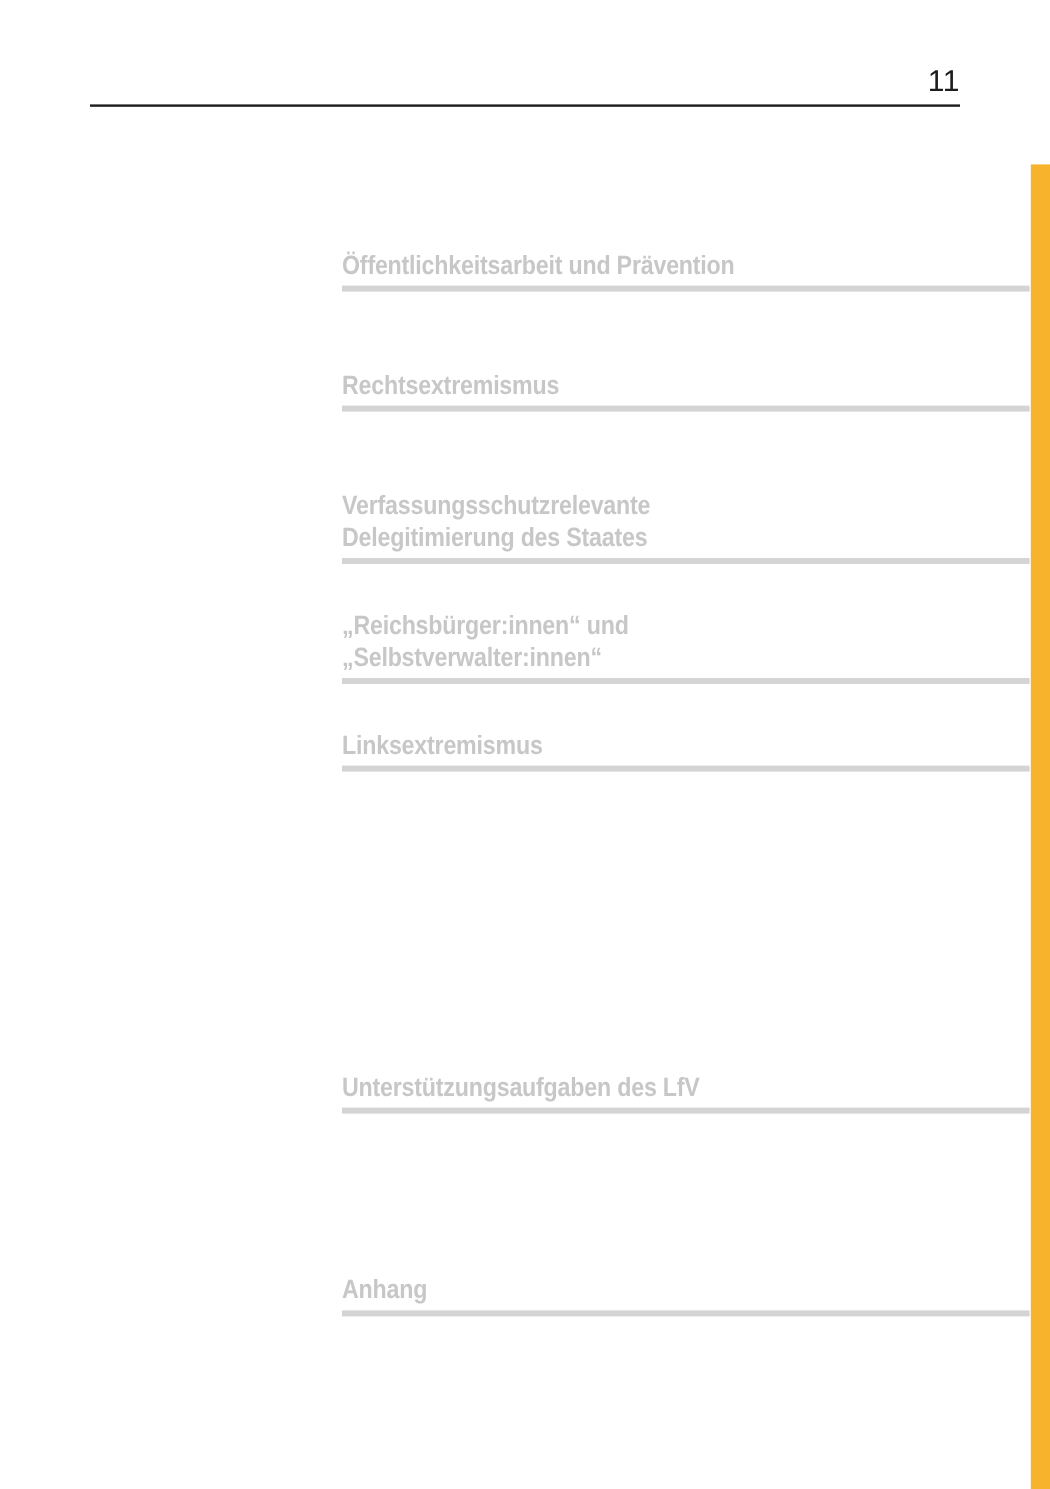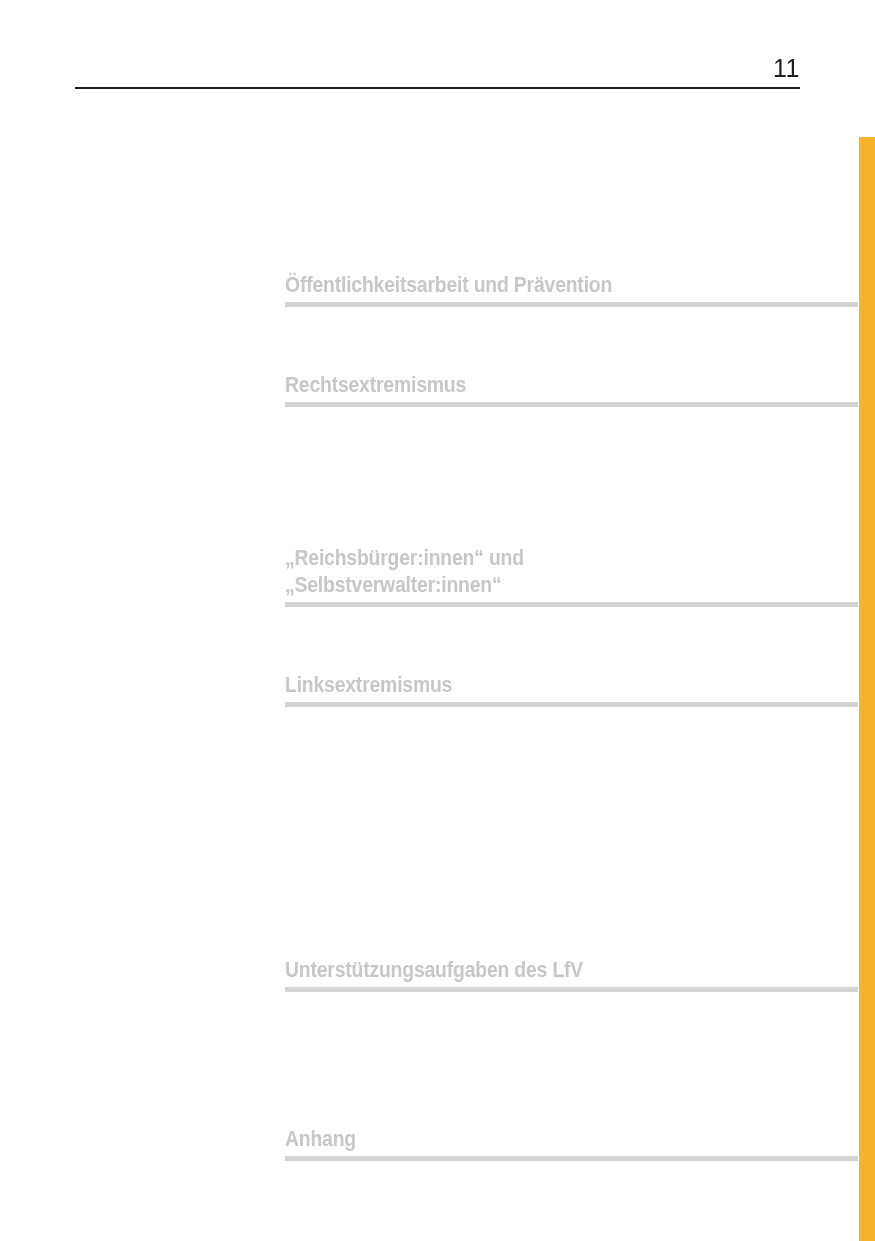--- a/index.html
+++ b/index.html
@@ -58,21 +58,21 @@
   .accent-underline{
     margin-top:3px;
     width:100%;height:7px;
     background:var(--accent-yellow);
   }
   
   .toc-item{
     position:absolute;
     left:285px;
     width:573px;height:100px;
-    display:flex;flex-direction:column;justify-content:flex-end;
+    display:flex;flex-direction:column;justify-content:flex-start;
   }
   .toc-label{
     font-size:22px;line-height:27px;
     font-weight:bold;
     color:var(--inactive-gray);
     transform:scaleX(0.88);
     transform-origin:0 100%;
     letter-spacing:-0.2px;
     white-space:nowrap;
     margin-bottom:4px;
@@ -102,20 +102,27 @@
     <div class="gray-bar"></div>
   </div>
 
   <div class="toc-item" style="top:307px">
     <div class="toc-label">
       <span>Rechtsextremismus</span>
     </div>
     <div class="gray-bar"></div>
   </div>
 
+  <div class="toc-item" style="top:407px">
+    <div class="toc-label">
+      <span>Verfassungsschutzrelevante</span>
+      <span>Delegitimierung des Staates</span>
+    </div>
+    <div class="gray-bar"></div>
+  </div>
 
   <div class="toc-item" style="top:507px">
     <div class="toc-label">
       <span>„Reichsbürger:innen“ und</span>
       <span>„Selbstverwalter:innen“</span>
     </div>
     <div class="gray-bar"></div>
   </div>
 
   <div class="toc-item" style="top:607px">

